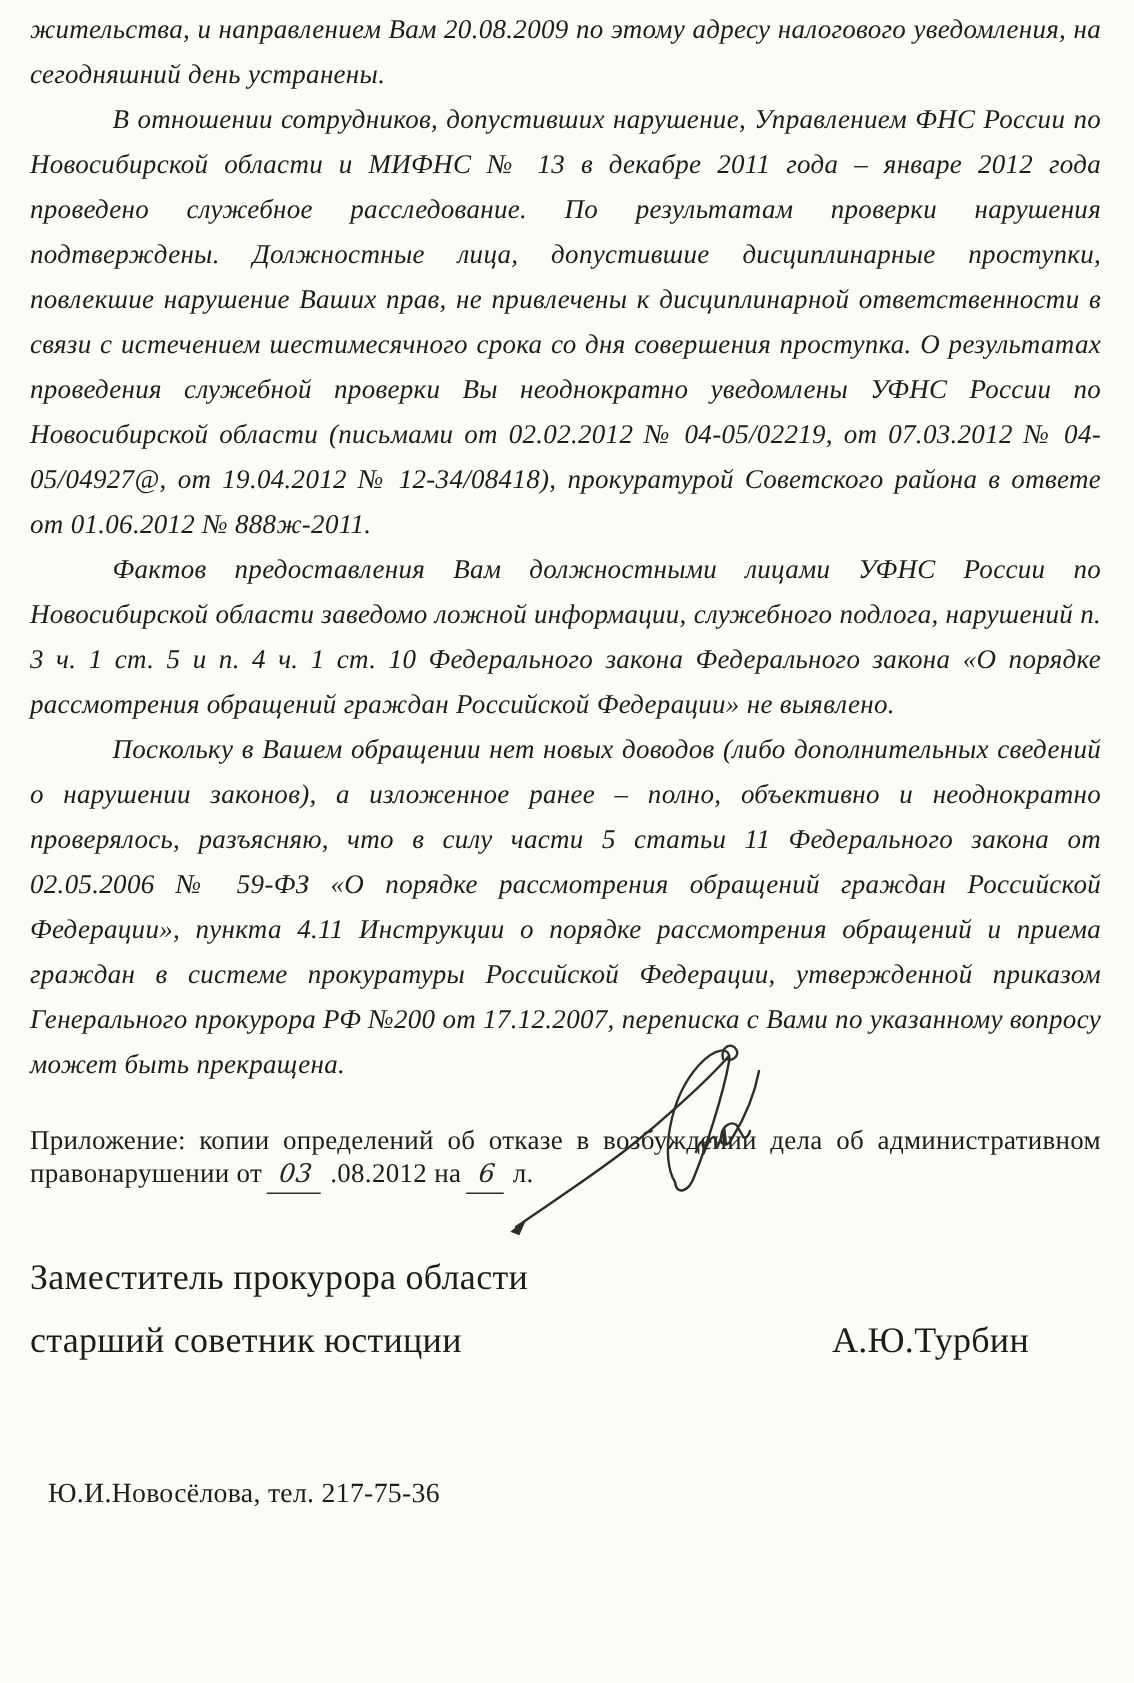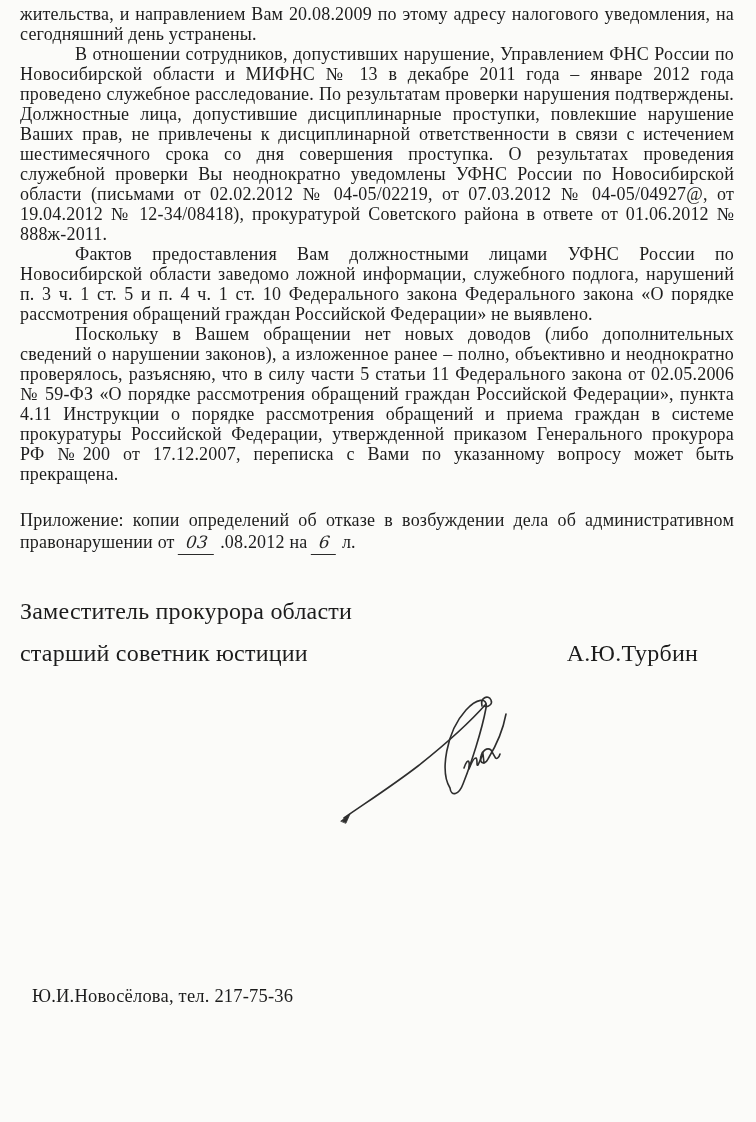--- a/index.html
+++ b/index.html
@@ -14,23 +14,24 @@
   .page {
     position: relative;
     width: 756px;
     height: 1122px;
     box-sizing: border-box;
     padding: 4px 22px 0 20px;
   }
   .body-text p {
     margin: 0;
     font-size: 18px;
-    line-height: 20px;
+    line-height: 30px;
     text-align: justify;
     letter-spacing: 0.2px;
+    font-style: italic;
   }
   .body-text p.ind { text-indent: 55px; }
   .attachment {
     margin: 26px 0 0 0;
     font-size: 18px;
     line-height: 21.5px;
     text-align: justify;
     letter-spacing: 0.2px;
   }
   .hw {
@@ -48,21 +49,21 @@
     margin: 0;
     font-size: 24px;
     letter-spacing: 0.2px;
   }
   .sig-row {
     margin-top: 15px;
     display: flex;
     justify-content: space-between;
     align-items: flex-start;
   }
-  .sig-row .signer { margin-right: 36px; }
+  .sig-row .signer { margin-right: 48px; }
   .signature-svg {
     position: absolute;
     left: 330px;
     top: 692px;
     width: 200px;
     height: 140px;
   }
   .footer {
     position: absolute;
     left: 32px;

